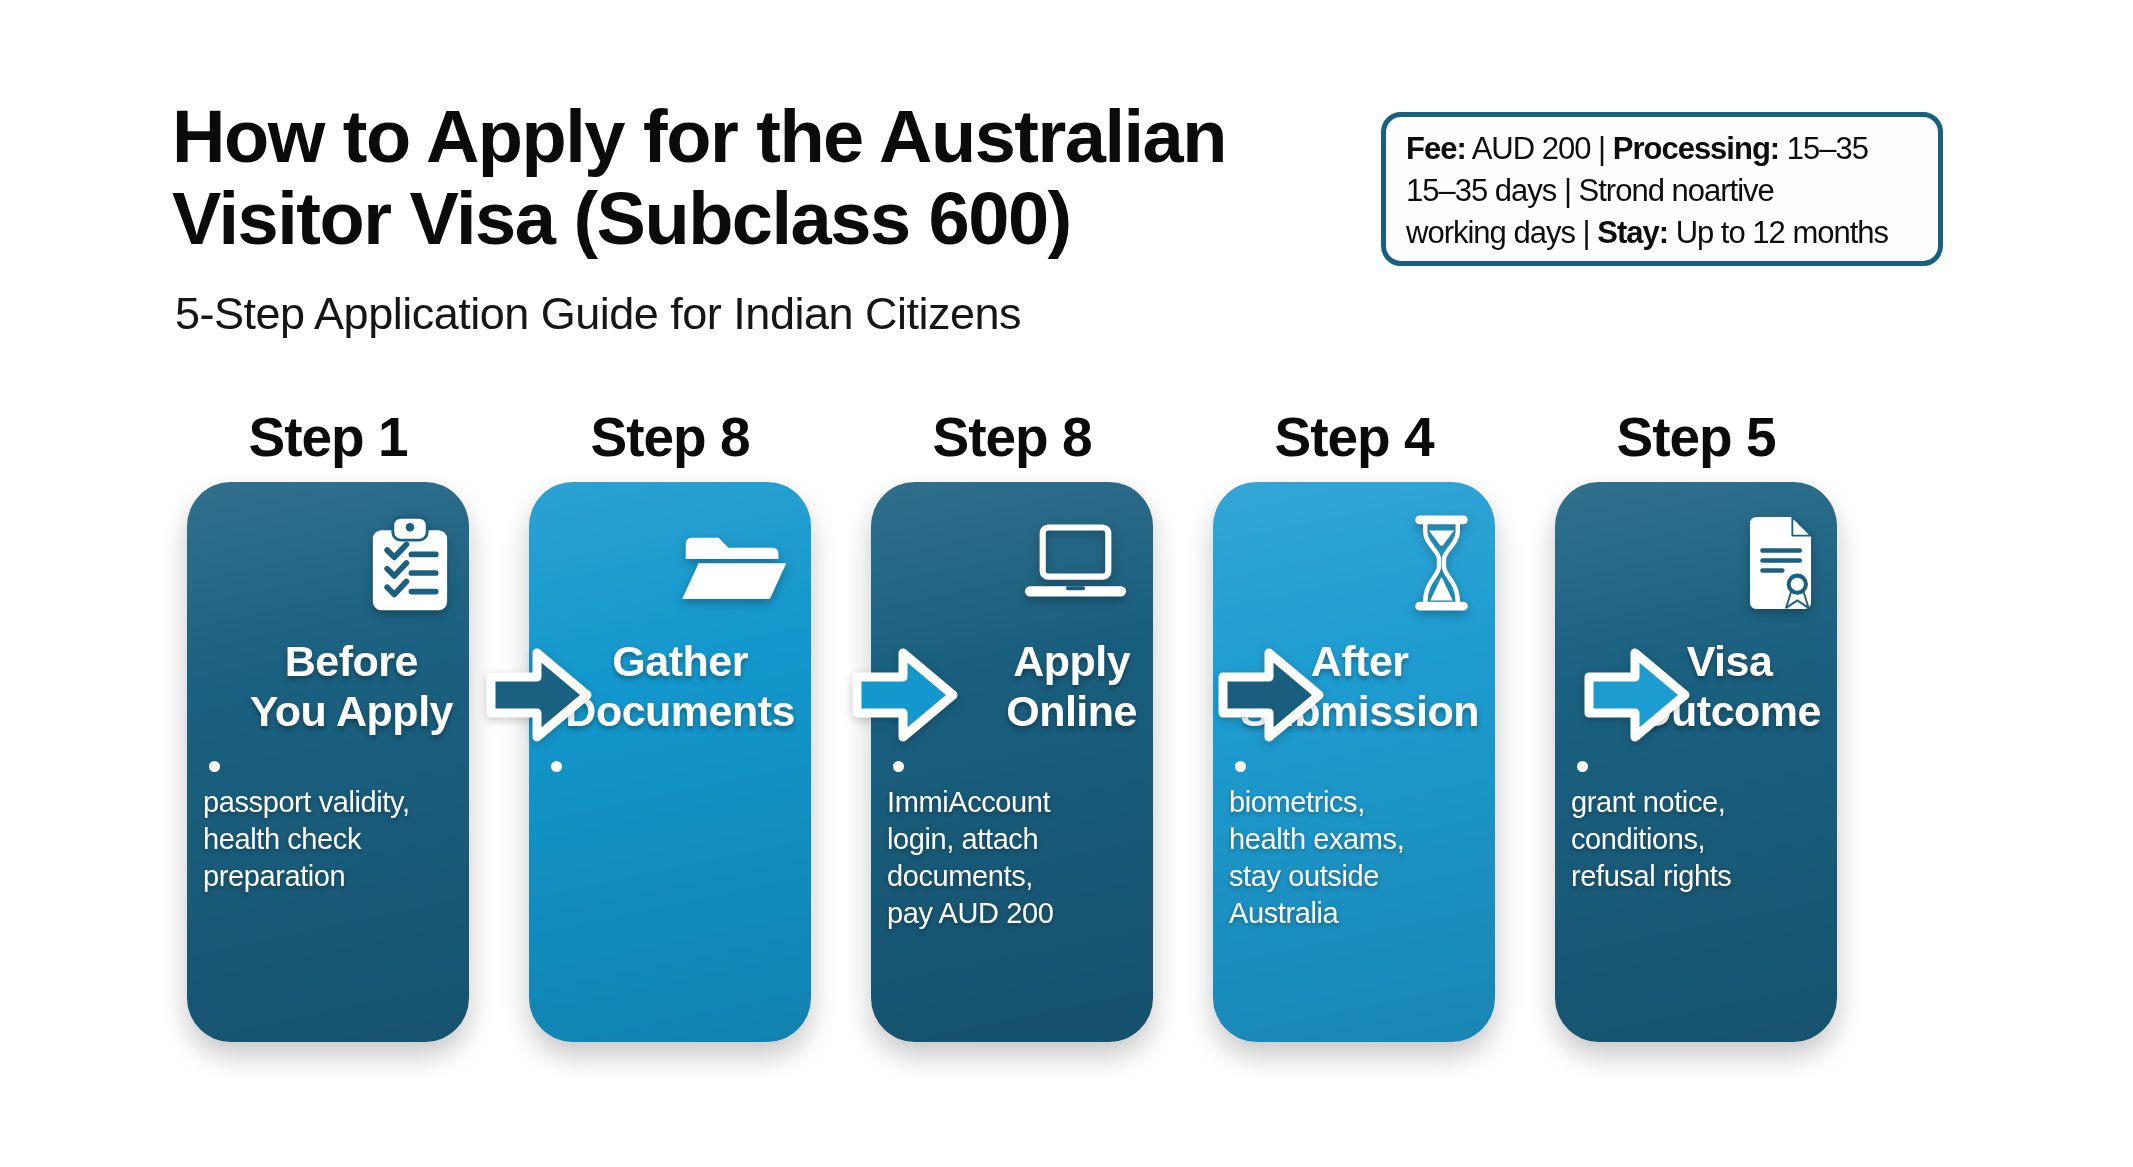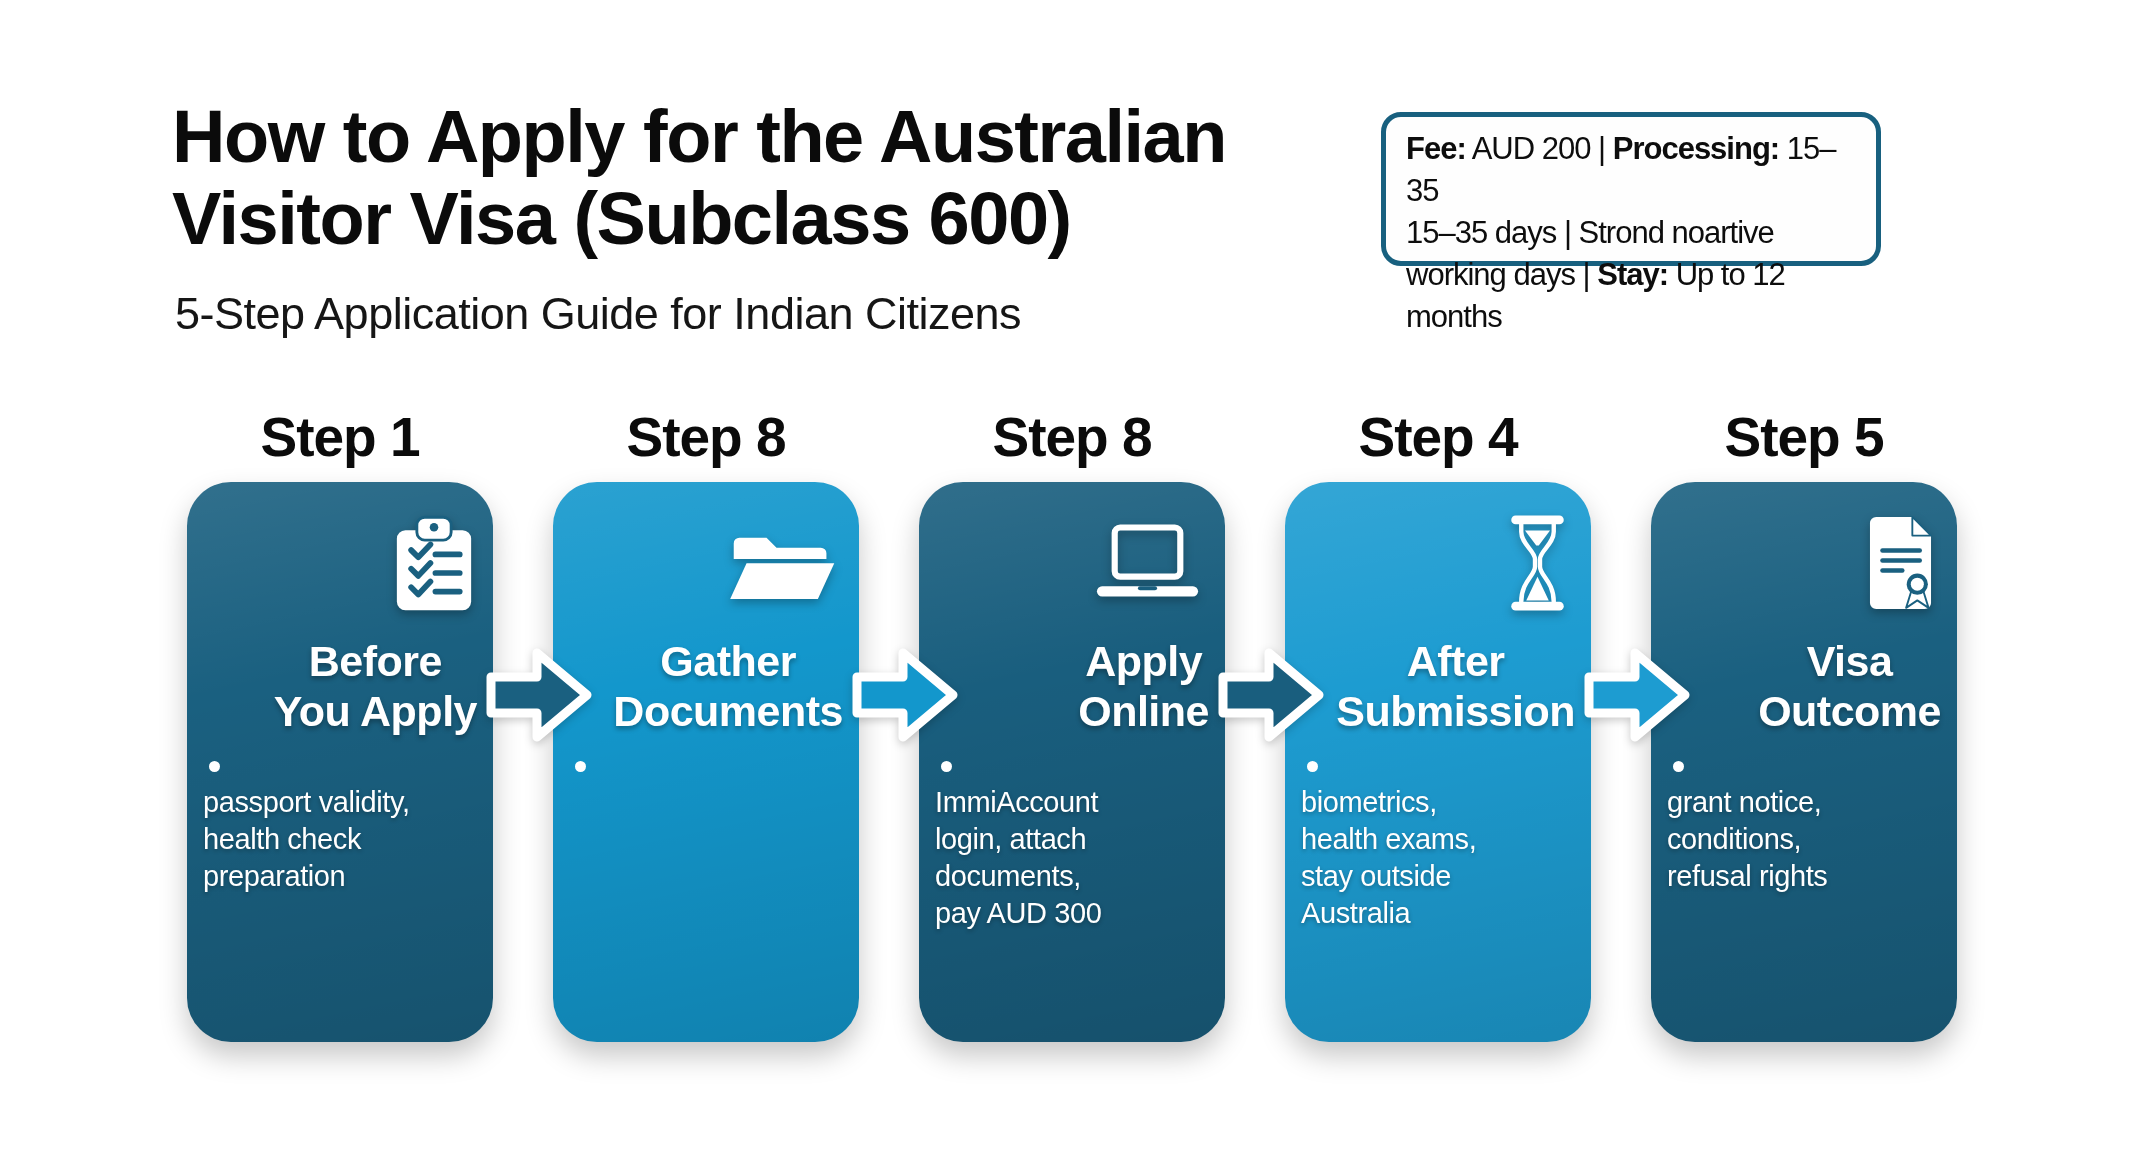--- a/index.html
+++ b/index.html
@@ -10,30 +10,30 @@
   .page-title{
     position:absolute;left:172px;top:96px;margin:0;
     font-size:74px;line-height:82px;font-weight:bold;letter-spacing:-1.5px;
     color:#0b0b0b;white-space:pre-line;
   }
   .page-subtitle{
     position:absolute;left:175px;top:288px;margin:0;
     font-size:45px;line-height:52px;font-weight:400;color:#161616;letter-spacing:-0.5px;
   }
   .facts-box{
-    position:absolute;left:1381px;top:112px;width:500px;height:154px;box-sizing:border-box;
+    position:absolute;left:1381px;top:112px;width:562px;height:154px;box-sizing:border-box;
     border:5px solid #18607F;border-radius:20px;background:#fefefe;
     padding:11px 20px;
   }
   .facts-line{margin:0;font-size:31px;line-height:42px;letter-spacing:-1px;color:#0d0d0d;}
   .facts-line b{font-weight:bold;}
   .steps{
     position:absolute;left:187px;top:406px;width:1770px;display:flex;gap:60px;
   }
-  .step{width:306px;flex:none;}
+  .step{width:282px;flex:none;}
   .step-heading{
     margin:0 0 14px 0;text-align:center;font-size:55px;line-height:62px;font-weight:bold;color:#0b0b0b;
     letter-spacing:-1px;
   }
   .card{
     height:560px;border-radius:44px;box-sizing:border-box;
     background-color:var(--card);
     background-image:linear-gradient(168deg, rgba(255,255,255,0.10) 0%, rgba(255,255,255,0) 35%, rgba(0,0,0,0.14) 100%);
     box-shadow:0 14px 28px rgba(0,0,0,0.22);
     display:flex;flex-direction:column;align-items:flex-end;
@@ -135,21 +135,21 @@
             <rect class="c-f" x="76" y="94" width="28" height="6" rx="3"></rect>
           </svg>
         </div>
         <div class="card-title">Apply
 Online</div>
         <div class="card-bullet">
           <span class="bullet-dot"></span>
           <span class="bullet-text">ImmiAccount
 login, attach
 documents,
-pay AUD 300</span>
+pay AUD 200</span>
         </div>
       </div>
     </div>
 
     <div class="step">
       <h2 class="step-heading">Step 4</h2>
       <div class="card" style="--card: #1D9CD1;">
         <div class="icon-wrap">
           <svg width="75" height="100" viewBox="0 0 120 160">
             <rect class="w-f" x="18" y="4" width="84" height="14" rx="7"></rect>

